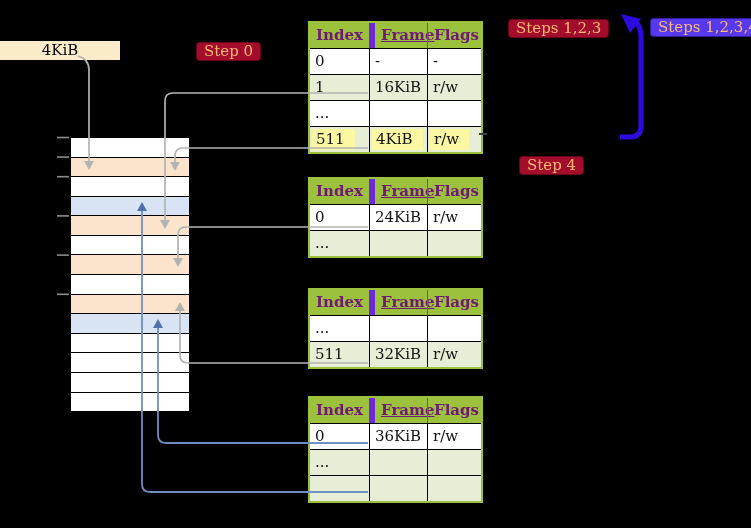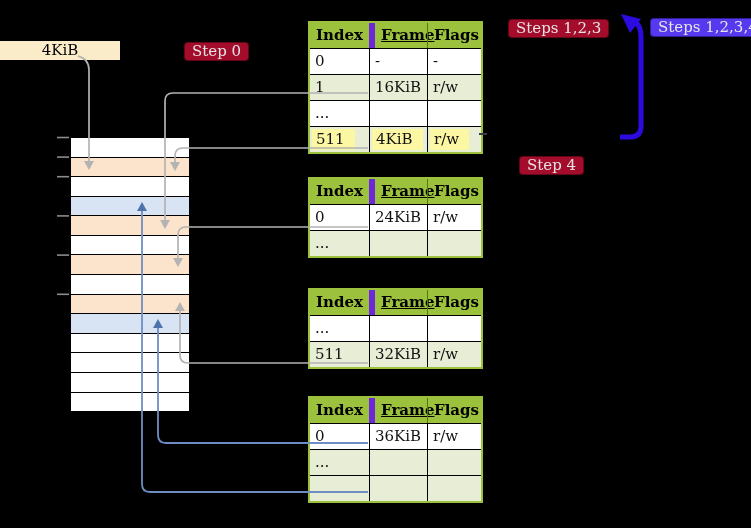--- a/index.html
+++ b/index.html
@@ -25,26 +25,26 @@
     background:var(--canvas-bg);
     font-family:"DejaVu Serif","Liberation Serif",serif;
   }
   
   .mem-label{
     position:absolute;left:0;top:41px;width:120px;height:19px;line-height:19px;
     background:var(--label-cream);color:#000;text-align:center;font-size:15px;
   }
   
   .badge{
-    position:absolute;font-size:15px;color:#e5e5e5;padding:0 7px;height:17px;
+    position:absolute;font-size:15px;color:#fdba74;padding:0 7px;height:17px;
     line-height:17px;border-radius:4px;white-space:nowrap;
   }
   .badge.red{background:var(--badge-red);border:1px solid rgba(60,0,10,0.6);}
   .badge.violet{background:var(--badge-violet);border:1px solid rgba(30,10,90,0.6);}
-  .b-step0{left:184px;top:42px;text-align:center;}
+  .b-step0{left:196px;top:42px;text-align:center;}
   .b-steps123{left:508px;top:19px;}
   .b-steps1234{left:650px;top:18px;}
   .b-step4{left:519px;top:156px;text-align:right;}
   
   .memcol{
     position:absolute;left:69px;top:136px;width:122px;height:277px;
     border:2px solid #000;box-sizing:border-box;display:flex;flex-direction:column;
     background:#fff;
   }
   .mem-row{flex:1 1 0;border-top:1px solid #000;}
@@ -55,21 +55,21 @@
   
   .pt{
     position:absolute;width:171px;border:2px solid var(--table-border-green);
     background:#fff;font-size:15px;color:#111;
   }
   .pt0{left:308px;top:21px;}
   .pt1{left:308px;top:177px;}
   .pt2{left:308px;top:288px;}
   .pt3{left:308px;top:396px;}
   .hrow{display:flex;background:var(--table-header-green);height:25px;line-height:25px;}
-  .hcell{box-sizing:border-box;color:#000000;font-weight:bold;padding-left:6px;}
+  .hcell{box-sizing:border-box;color:#701a75;font-weight:bold;padding-left:6px;}
   .hcell:nth-child(1){width:59px;}
   .hcell:nth-child(2){width:58px;border-left:6px solid #6d28d9;text-decoration:underline;}
   .hcell:nth-child(3){width:54px;border-left:1px solid #4d7c0f;}
   .trow{display:flex;height:26px;line-height:25px;border-top:1px solid #000;box-sizing:border-box;background:#fff;}
   .trow.shaded{background:var(--table-row-shaded);}
   .cell{box-sizing:border-box;padding-left:5px;overflow:hidden;white-space:nowrap;}
   .cell:nth-child(1){width:59px;}
   .cell:nth-child(2){width:58px;border-left:1px solid #000;}
   .cell:nth-child(3){width:54px;border-left:1px solid #000;}
   .hl{background:var(--highlight-yellow);display:inline-block;margin-left:-3px;

